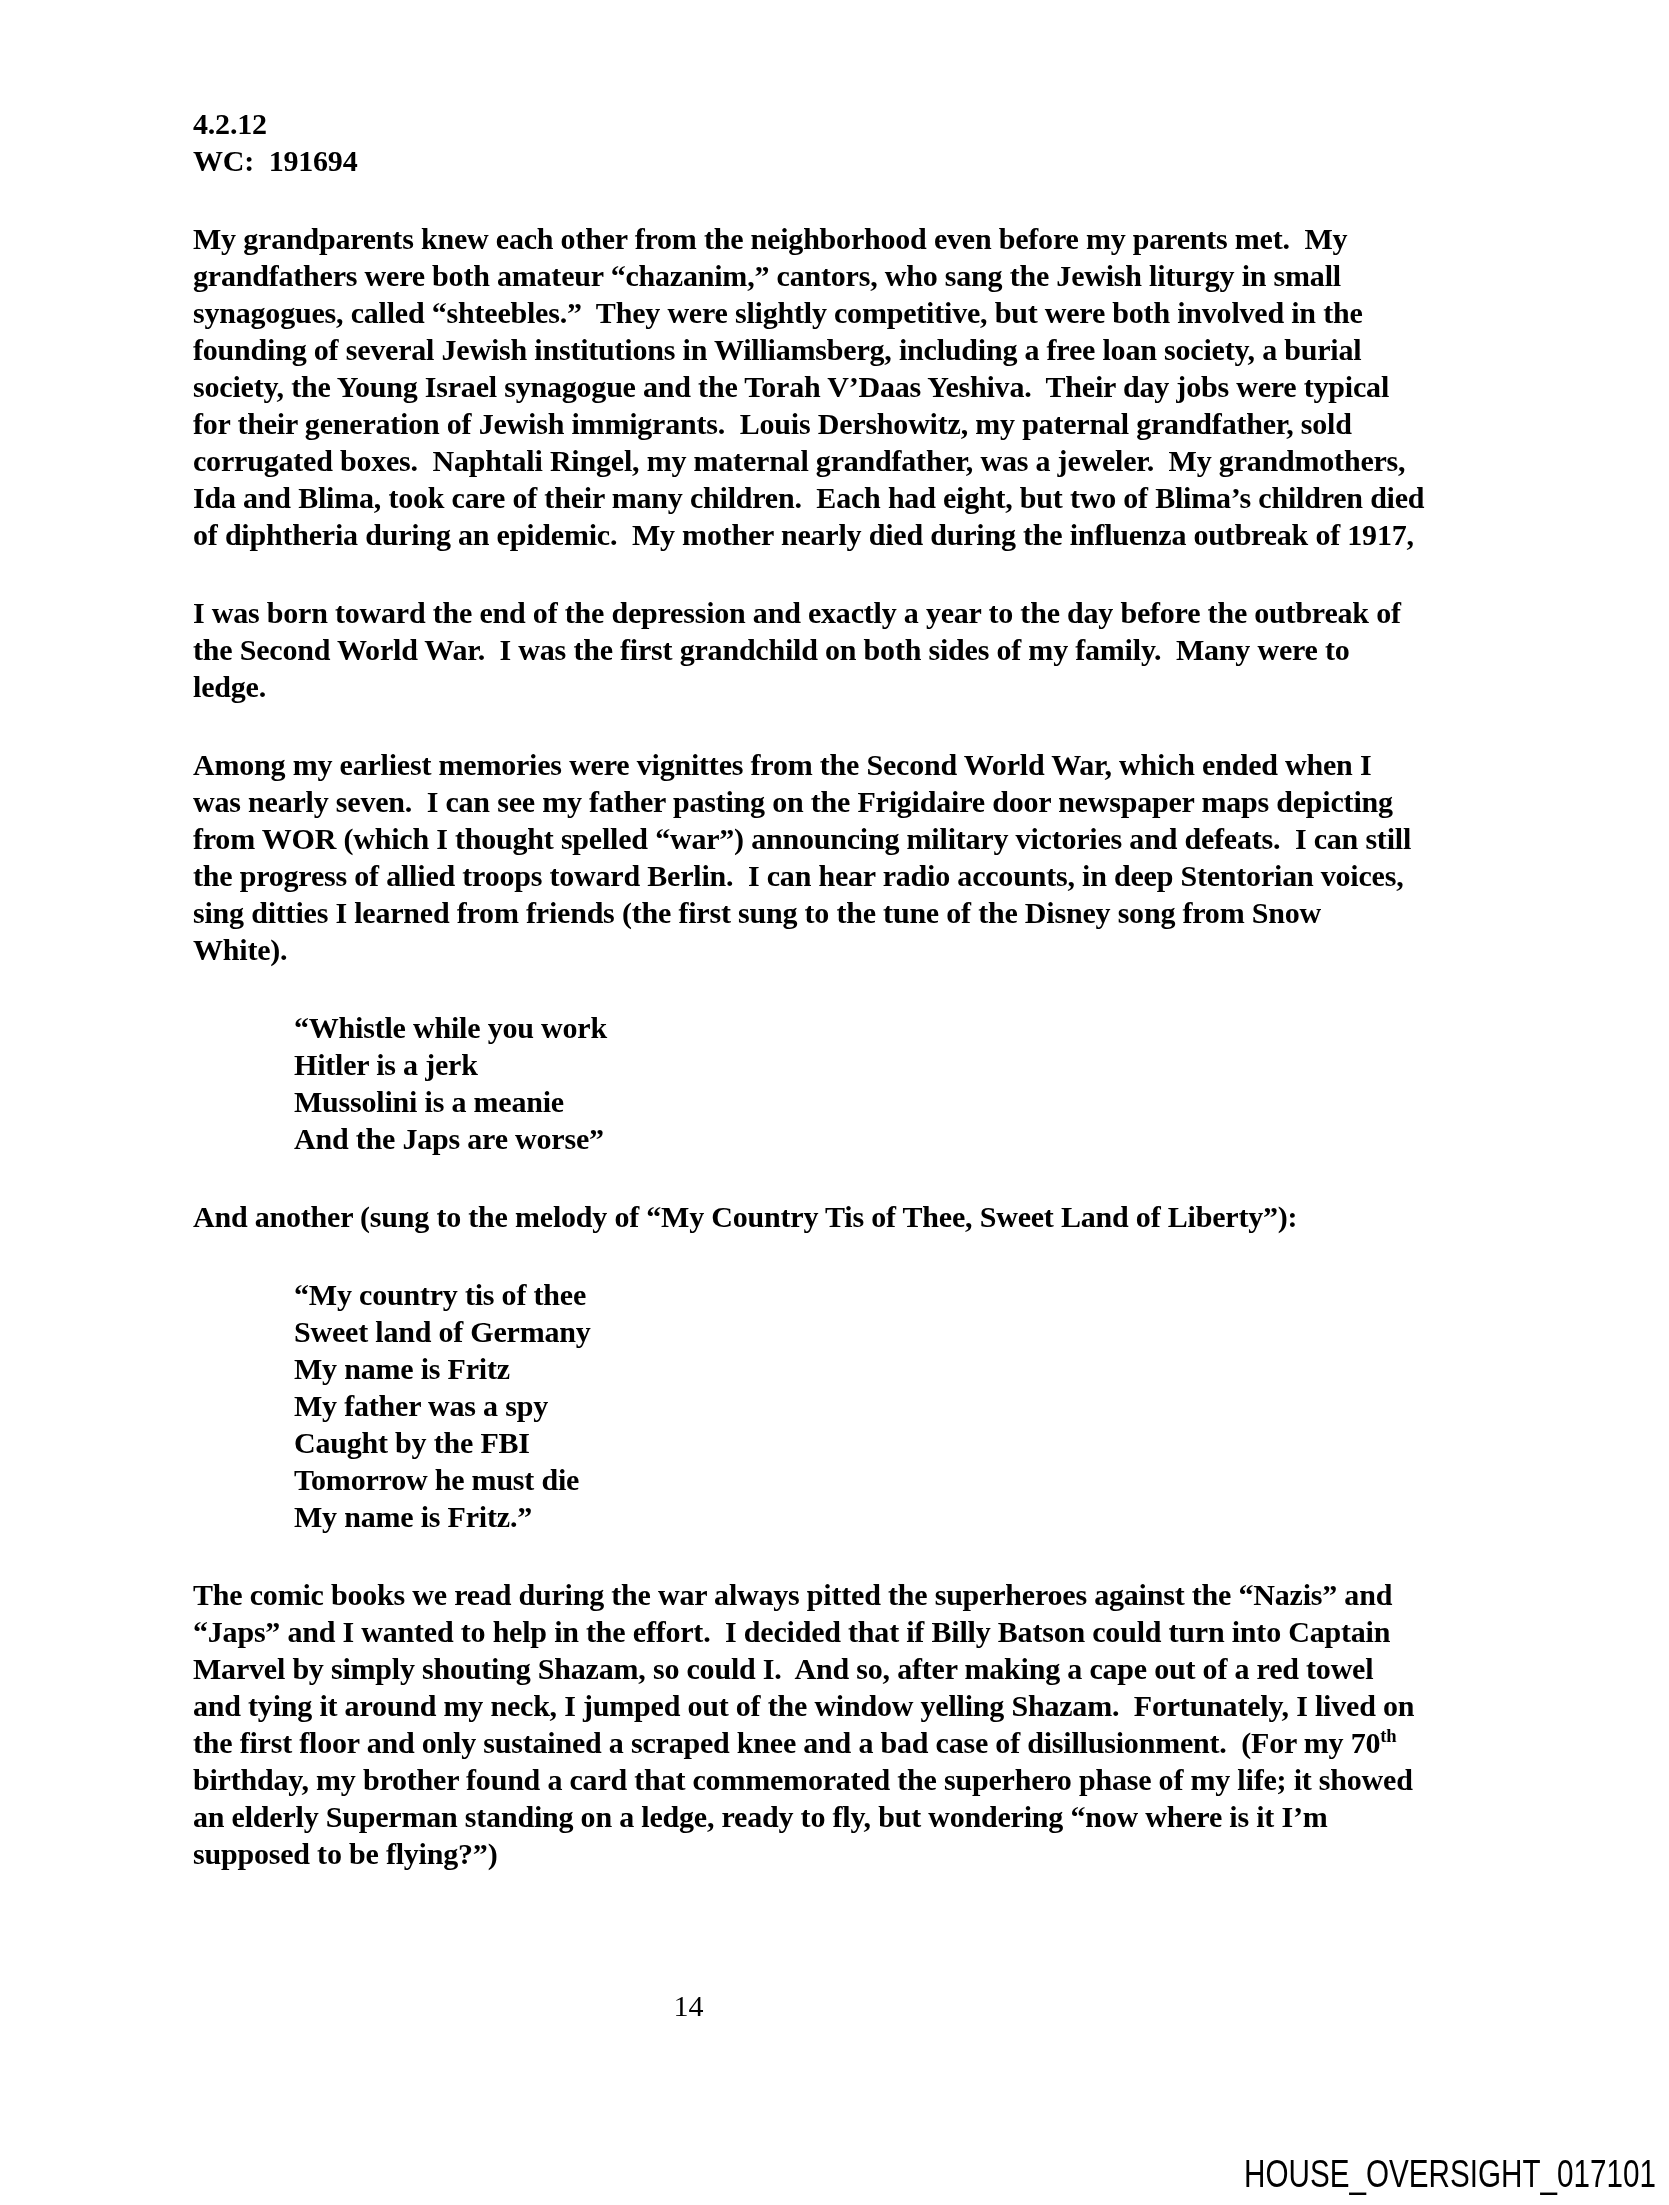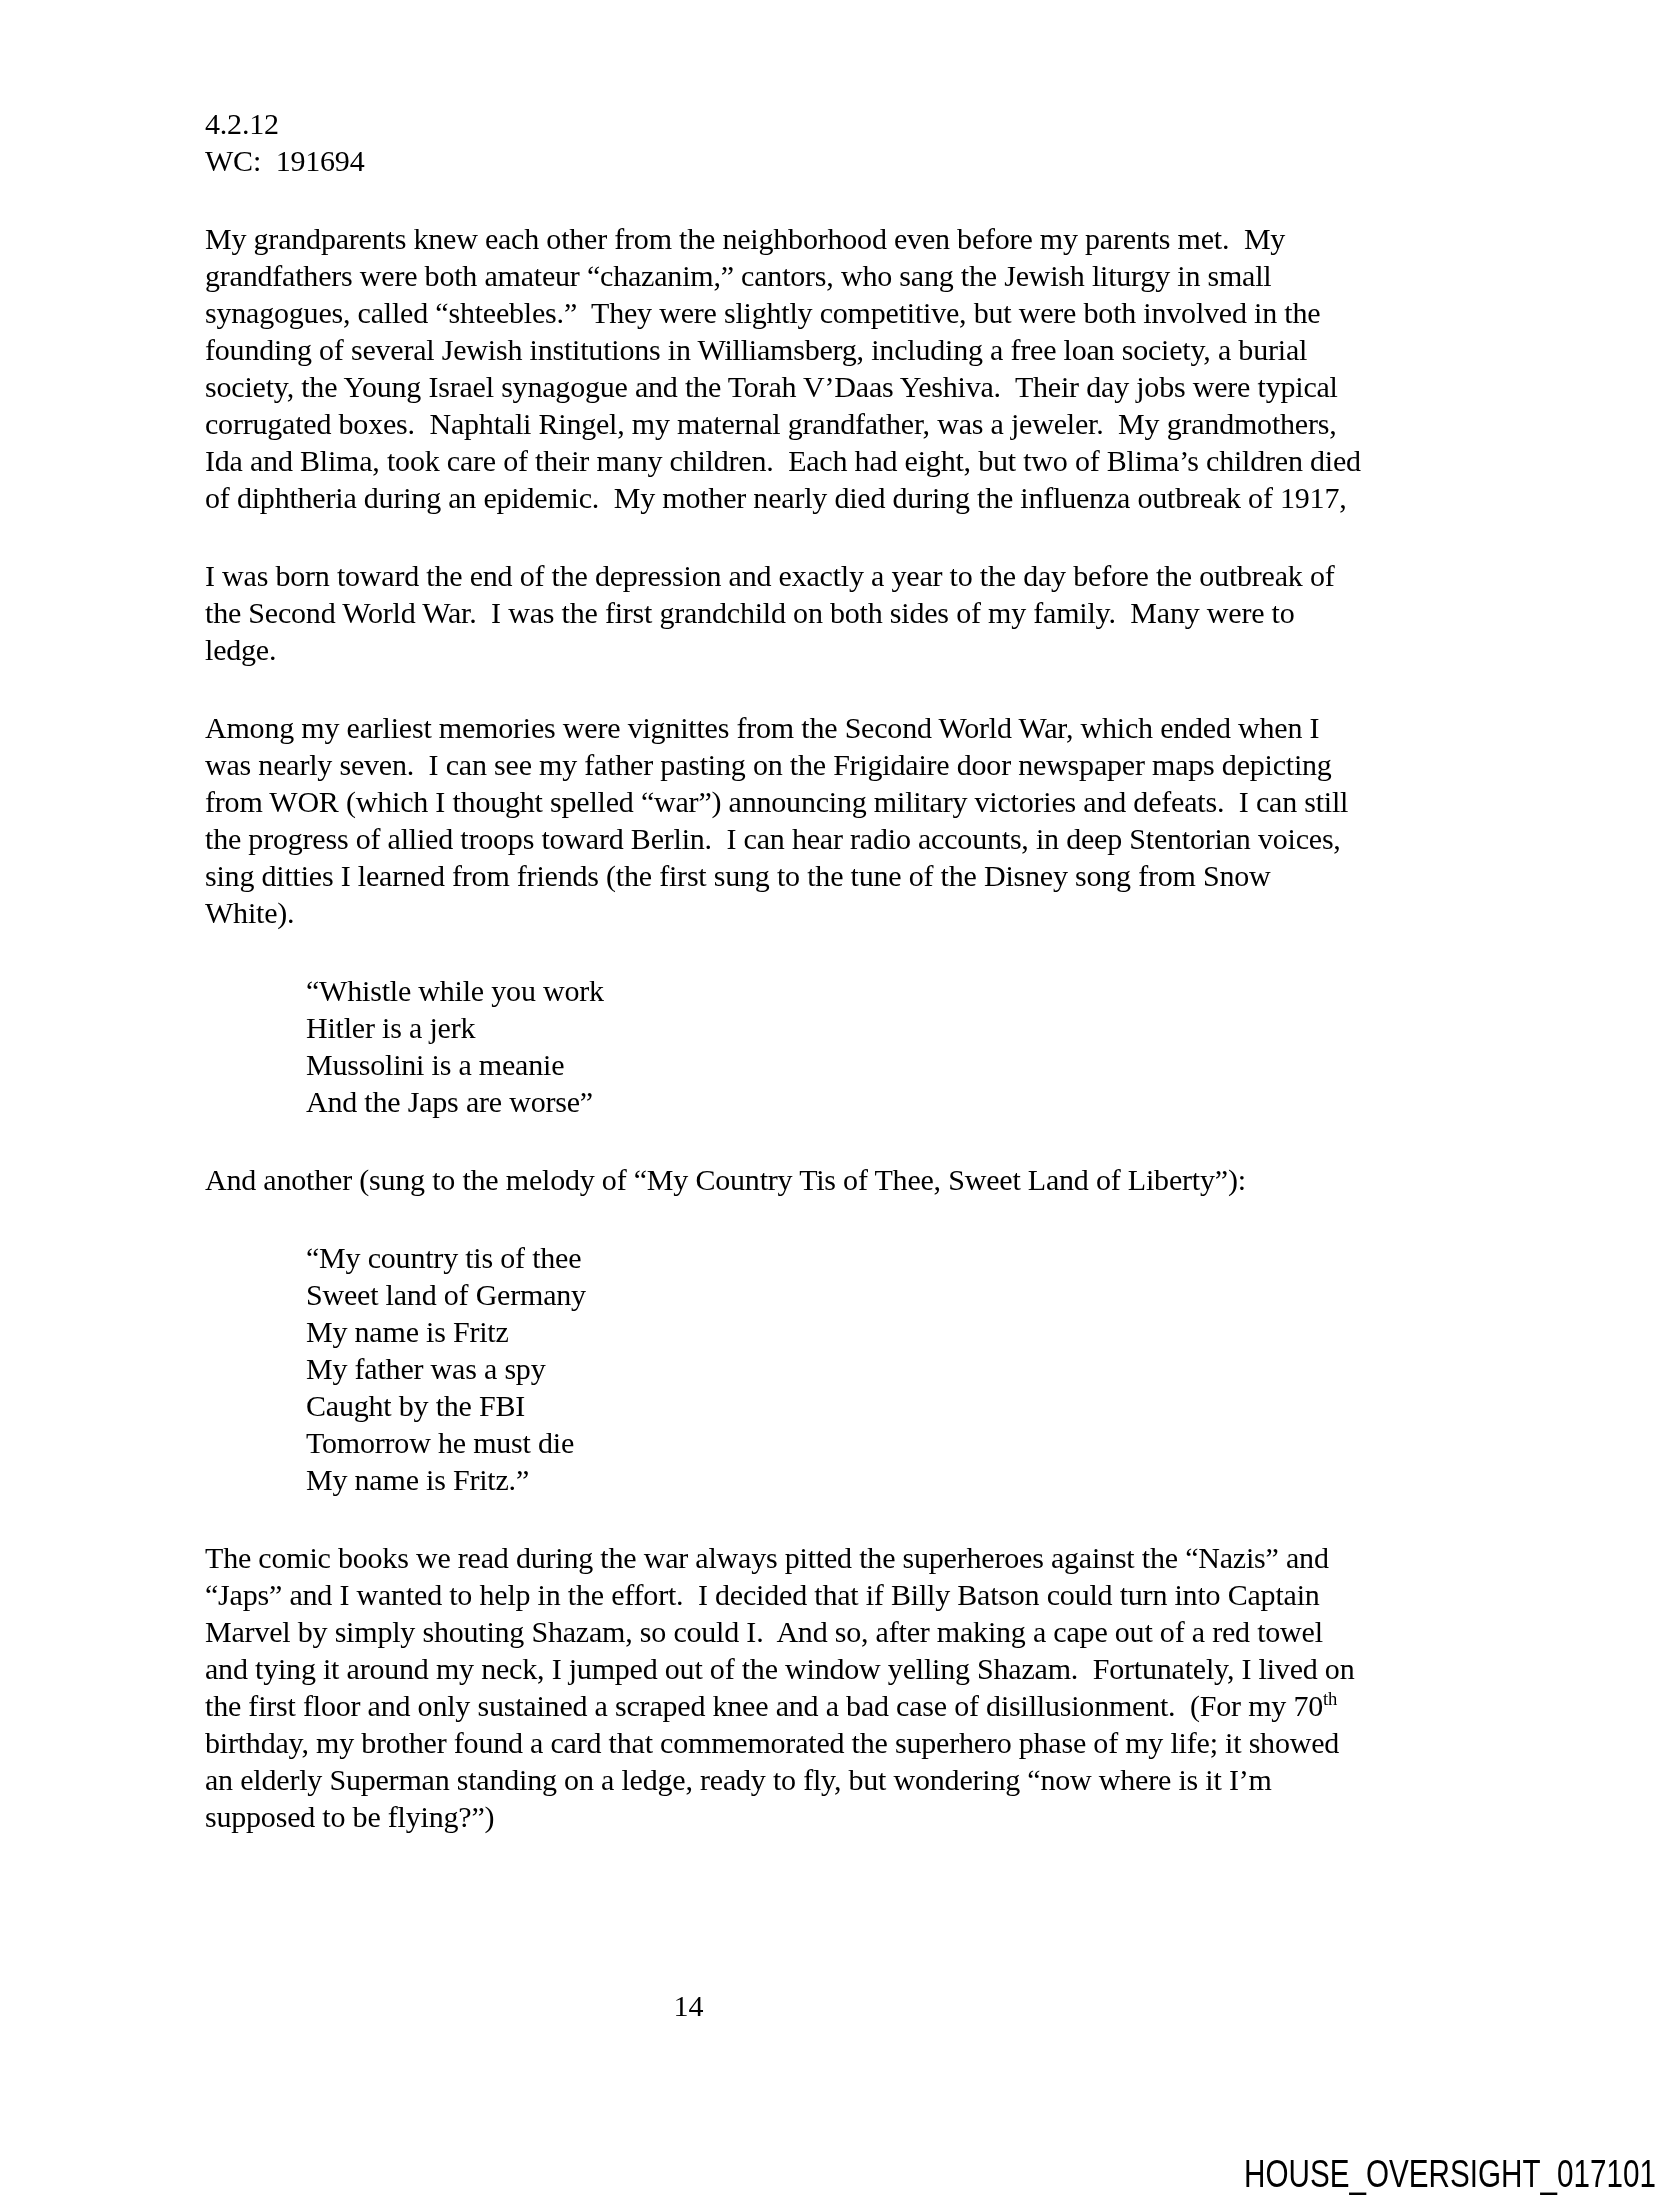--- a/index.html
+++ b/index.html
@@ -11,21 +11,21 @@
     color: #000000;
     font-family: "Liberation Serif", serif;
     overflow: hidden;
   }
   .content {
     position: absolute;
     left: 193px;
     top: 105px;
     width: 1316px;
   }
-  .block { margin: 0 0 41px 12px; padding: 0; }
+  .block { margin: 0 0 41px 0; padding: 0; font-weight: bold; }
   .line {
     font-size: 30px;
     line-height: 37px;
     letter-spacing: -0.2px;
     white-space: pre-wrap;
   }
   .line sup { font-size: 0.62em; line-height: 0; vertical-align: super; }
   .verse { padding-left: 101px; }
   .page-number {
     position: absolute;
@@ -58,20 +58,21 @@
       <div class="line">4.2.12</div>
       <div class="line">WC:  191694</div>
     </div>
 
     <div class="block">
       <div class="line">My grandparents knew each other from the neighborhood even before my parents met.  My</div>
       <div class="line">grandfathers were both amateur “chazanim,” cantors, who sang the Jewish liturgy in small</div>
       <div class="line">synagogues, called “shteebles.”  They were slightly competitive, but were both involved in the</div>
       <div class="line">founding of several Jewish institutions in Williamsberg, including a free loan society, a burial</div>
       <div class="line">society, the Young Israel synagogue and the Torah V’Daas Yeshiva.  Their day jobs were typical</div>
+      <div class="line">for their generation of Jewish immigrants.  Louis Dershowitz, my paternal grandfather, sold</div>
       <div class="line">corrugated boxes.  Naphtali Ringel, my maternal grandfather, was a jeweler.  My grandmothers,</div>
       <div class="line">Ida and Blima, took care of their many children.  Each had eight, but two of Blima’s children died</div>
       <div class="line">of diphtheria during an epidemic.  My mother nearly died during the influenza outbreak of 1917,</div>
     </div>
 
     <div class="block">
       <div class="line">I was born toward the end of the depression and exactly a year to the day before the outbreak of</div>
       <div class="line">the Second World War.  I was the first grandchild on both sides of my family.  Many were to</div>
       <div class="line">ledge.</div>
     </div>

